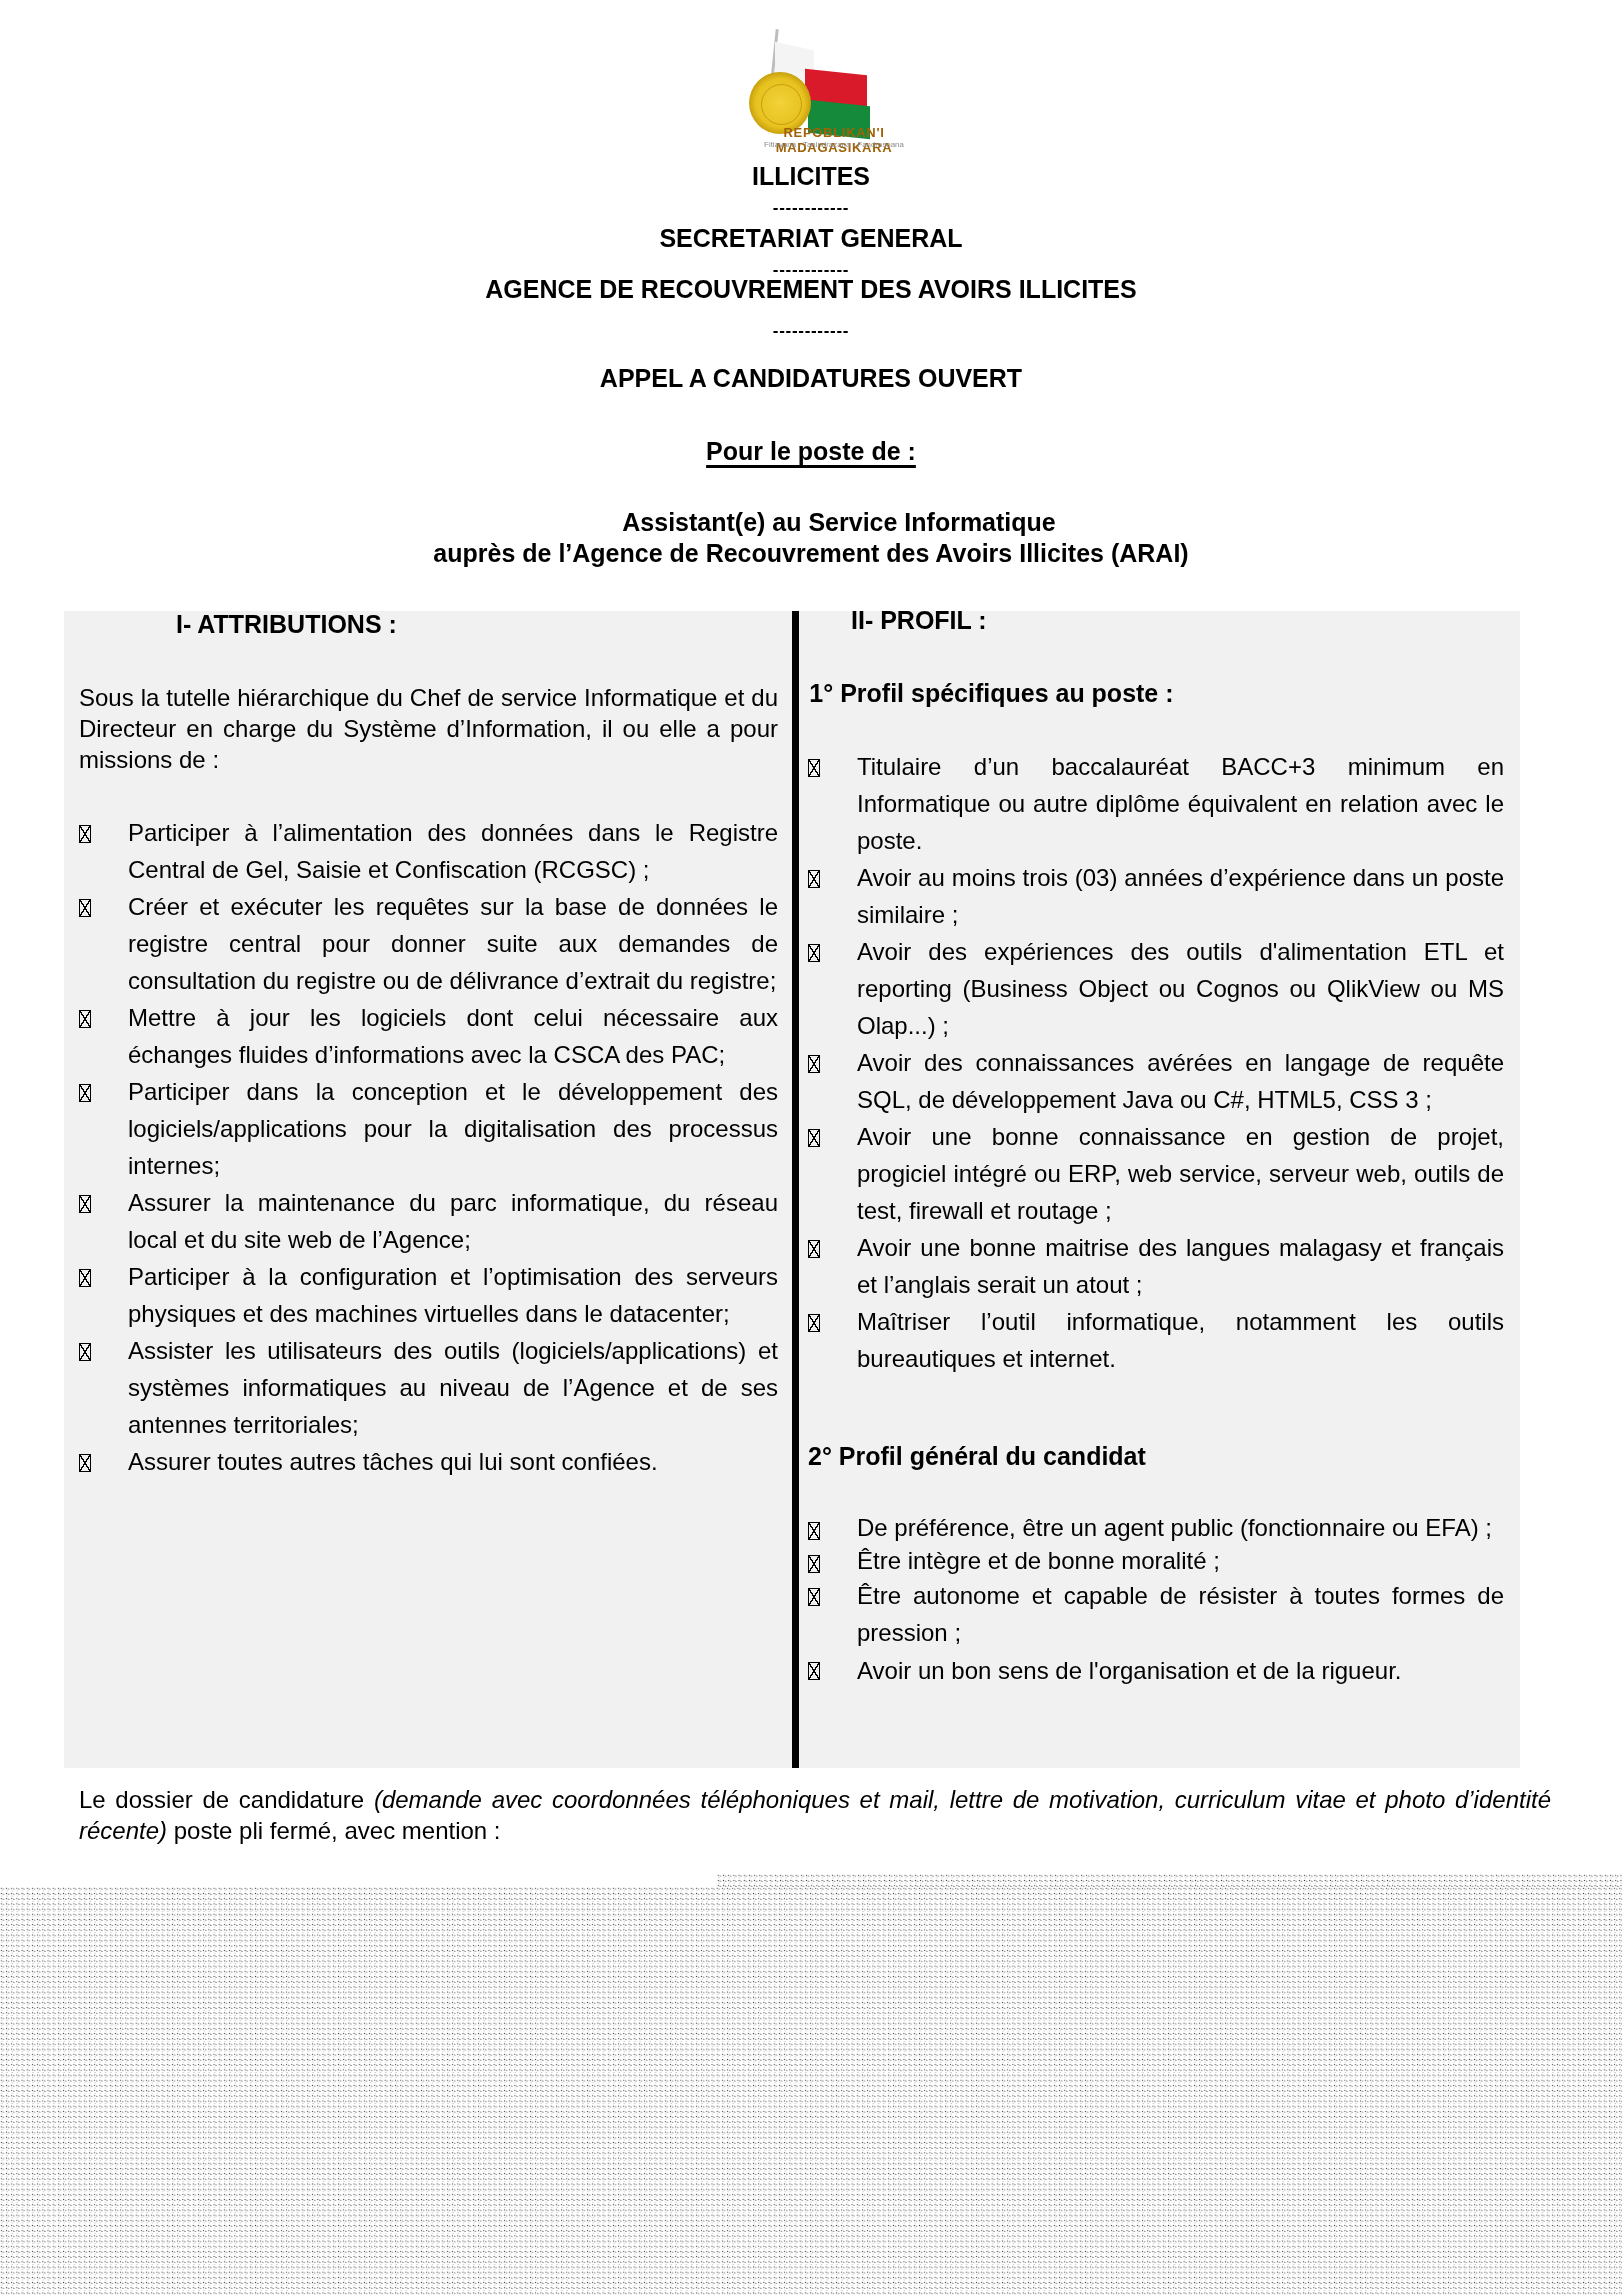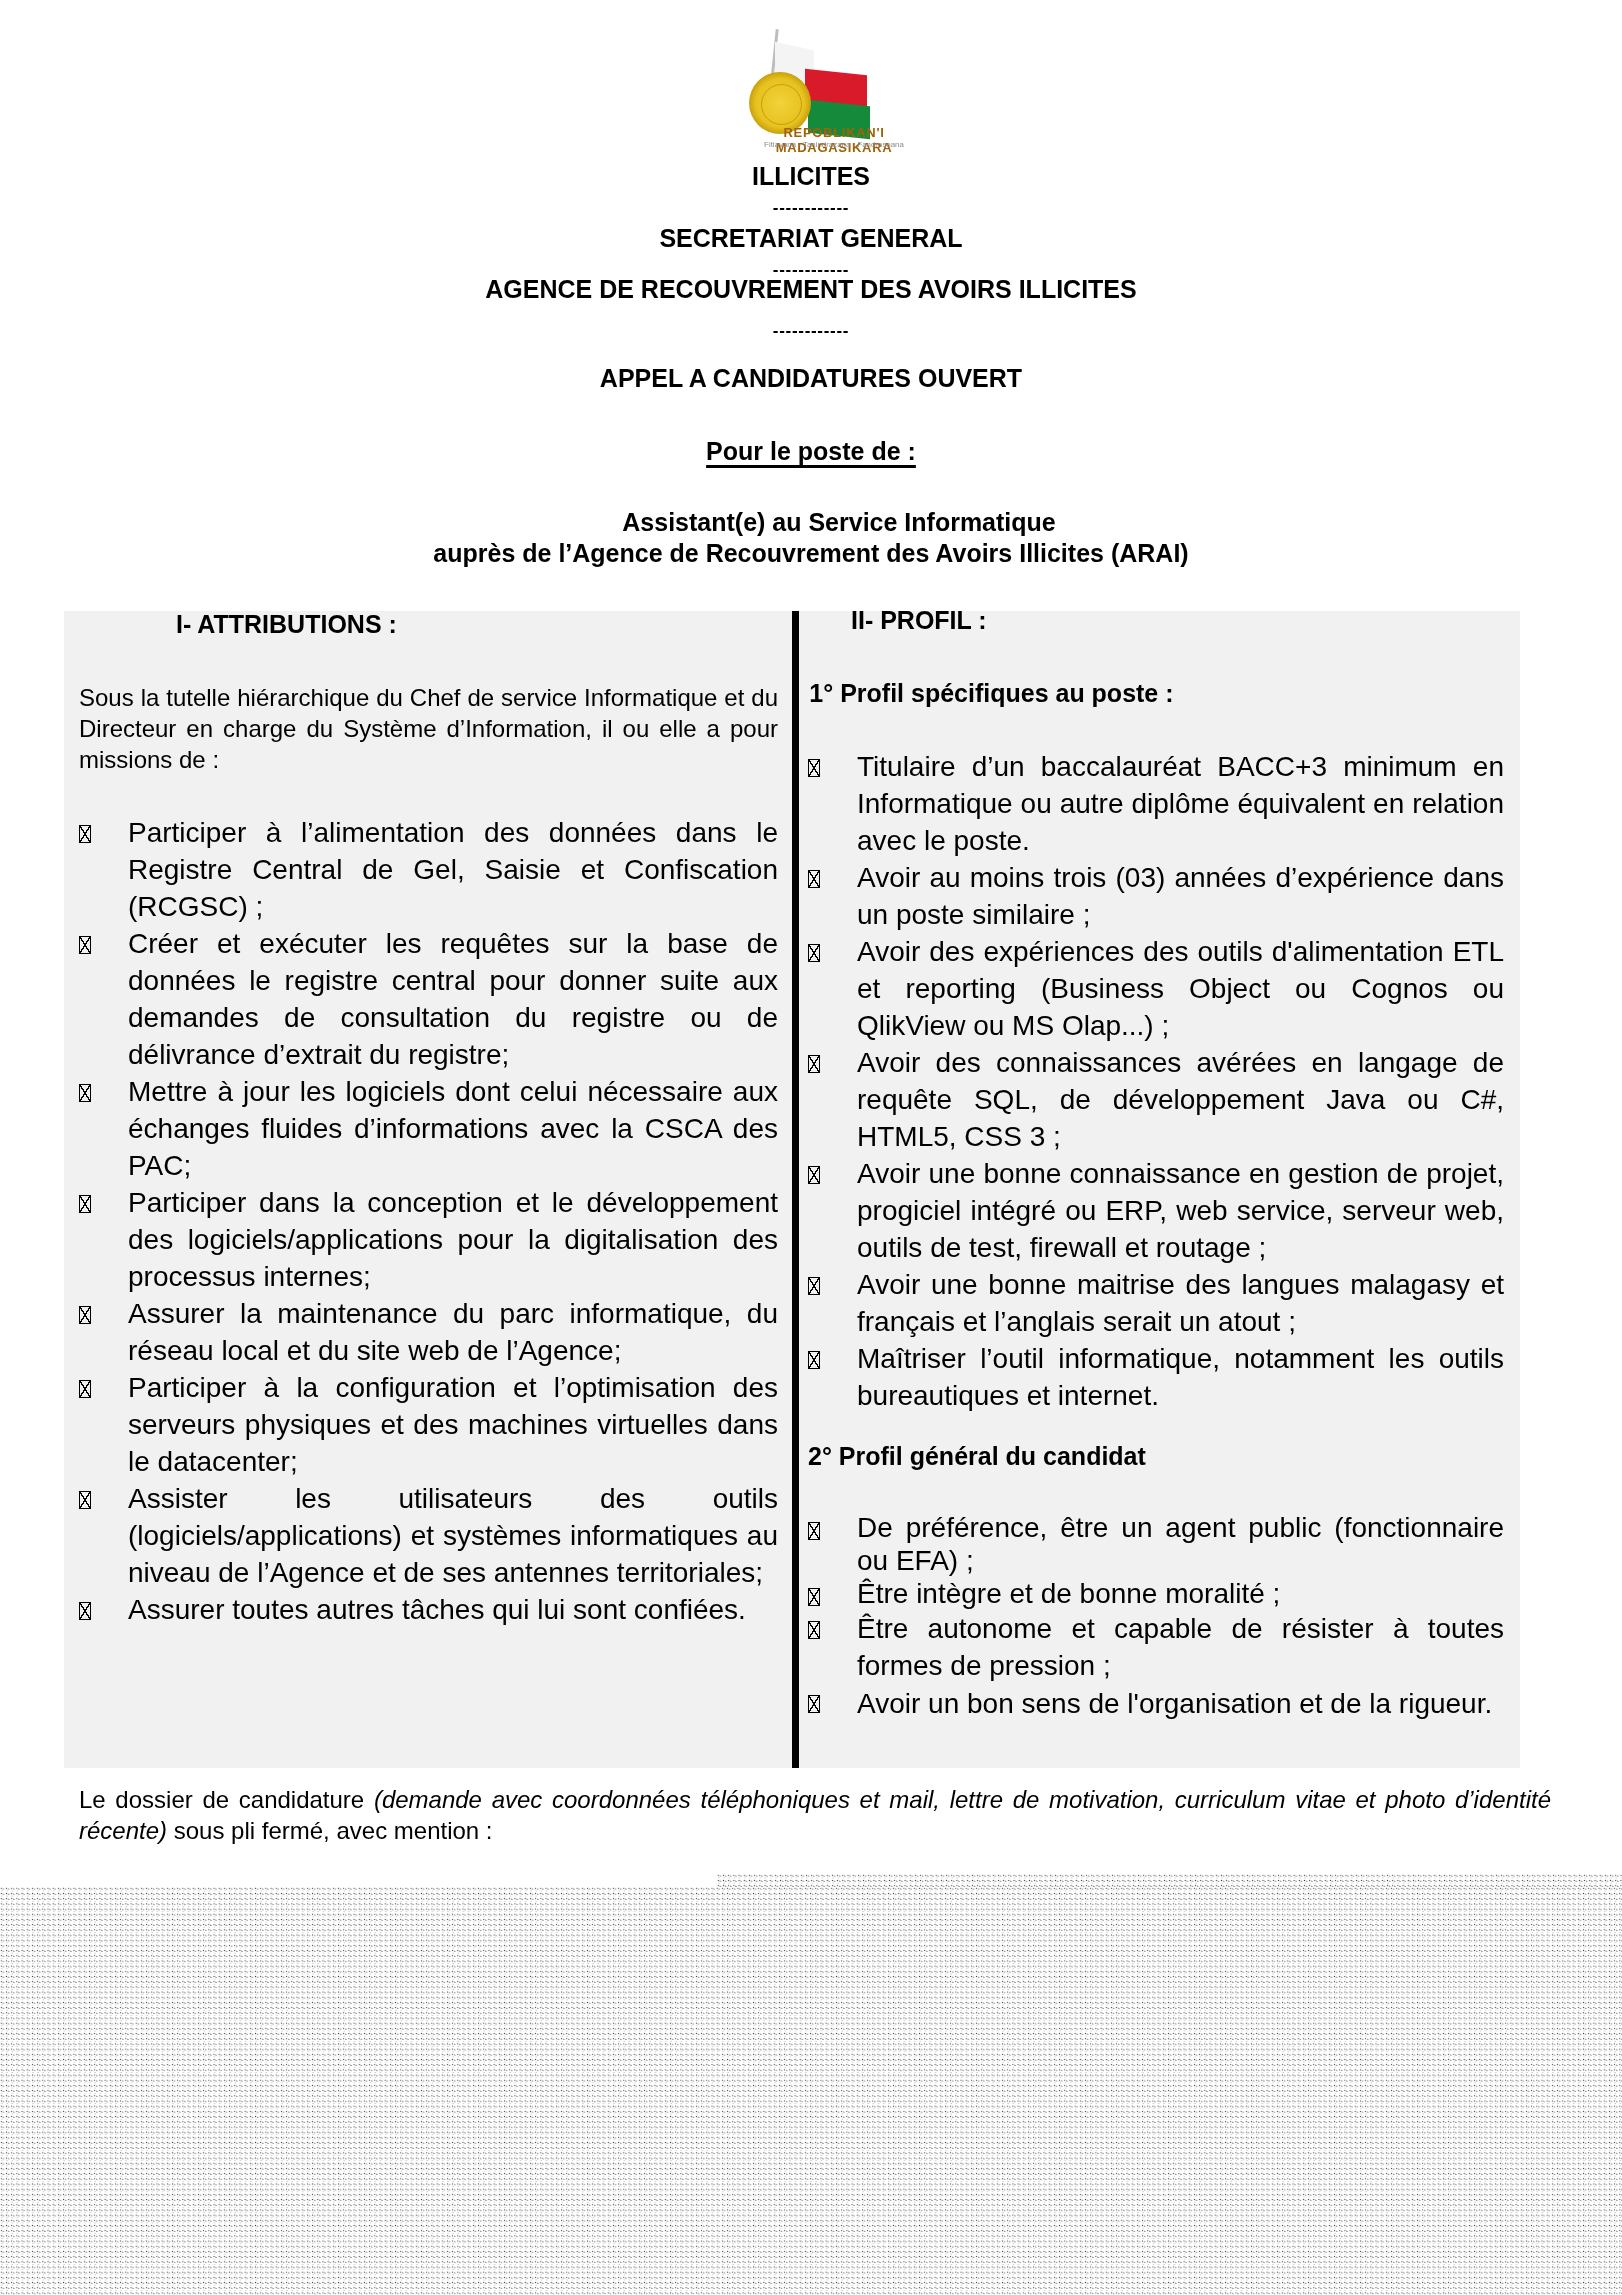--- a/index.html
+++ b/index.html
@@ -31,21 +31,21 @@
   .col-left { position:absolute; left:79px; top:611px; width:700px; }
   .col-right { position:absolute; left:808px; top:611px; width:697px; }
 
   .sec-title { position:absolute; font-weight:bold; font-size:25px; line-height:29px; white-space:nowrap; }
   .sec-title .u { text-decoration-thickness:2.6px; text-underline-offset:3.9px; }
 
   .para { position:absolute; font-size:24px; line-height:31px; text-align:justify; text-align-last:left; }
   .subhead { position:absolute; font-weight:bold; font-size:25px; line-height:29px; white-space:nowrap; }
 
   ul.blist { position:absolute; list-style:none; margin:0; padding:0; }
-  ul.blist li { position:relative; padding-left:49px; font-size:28px; line-height:37px; text-align:justify; text-align-last:left; }
+  ul.blist li { position:relative; padding-left:49px; font-size:24px; line-height:37px; text-align:justify; text-align-last:left; }
   ul.blist.tight li { line-height:33px; }
   ul.blist li .bullet {
     position:absolute; left:0; top:11px; width:11.8px; height:18.3px;
     border:1.3px solid #000; box-sizing:border-box;
     background:
       linear-gradient(to top right, transparent calc(50% - 0.7px), #000 calc(50% - 0.7px), #000 calc(50% + 0.7px), transparent calc(50% + 0.7px)),
       linear-gradient(to top left, transparent calc(50% - 0.7px), #000 calc(50% - 0.7px), #000 calc(50% + 0.7px), transparent calc(50% + 0.7px));
   }
 
   #footer-para { position:absolute; left:79px; top:1784px; width:1472px; font-size:24px; line-height:31px; text-align:justify; text-align-last:left; }
@@ -127,18 +127,18 @@
   <div class="subhead" style="left:0; top:831px;">2° Profil général du candidat</div>
   <ul class="blist tight" style="left:0; top:900px; width:696px;">
     <li><span class="bullet"></span><span>De préférence, être un agent public (fonctionnaire ou EFA) ;</span></li>
     <li><span class="bullet"></span><span>Être intègre et de bonne moralité ;</span></li>
     <li style="line-height:37px;"><span class="bullet"></span><span>Être autonome et capable de résister à toutes formes de pression ;</span></li>
     <li style="line-height:39px;"><span class="bullet"></span><span>Avoir un bon sens de l'organisation et de la rigueur.</span></li>
   </ul>
 </div>
 
 <div id="footer-para">
-  <span>Le dossier de candidature </span><i>(demande avec coordonnées téléphoniques et mail, lettre de motivation, curriculum vitae et photo d’identité récente)</i><span> sous pli fermé, avec mention :</span>
+  <span>Le dossier de candidature </span><i>(demande avec coordonnées téléphoniques et mail, lettre de motivation, curriculum vitae et photo d’identité récente)</i><span> poste pli fermé, avec mention :</span>
 </div>
 
 <div id="corrupt-b" class="dots"></div>
 <div id="corrupt-a" class="dots"></div>
 
 
 </body></html>

